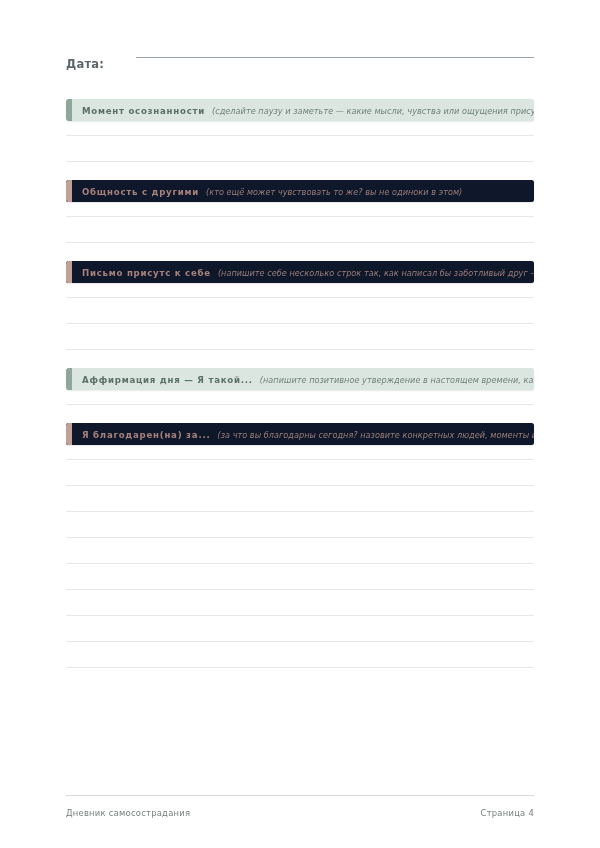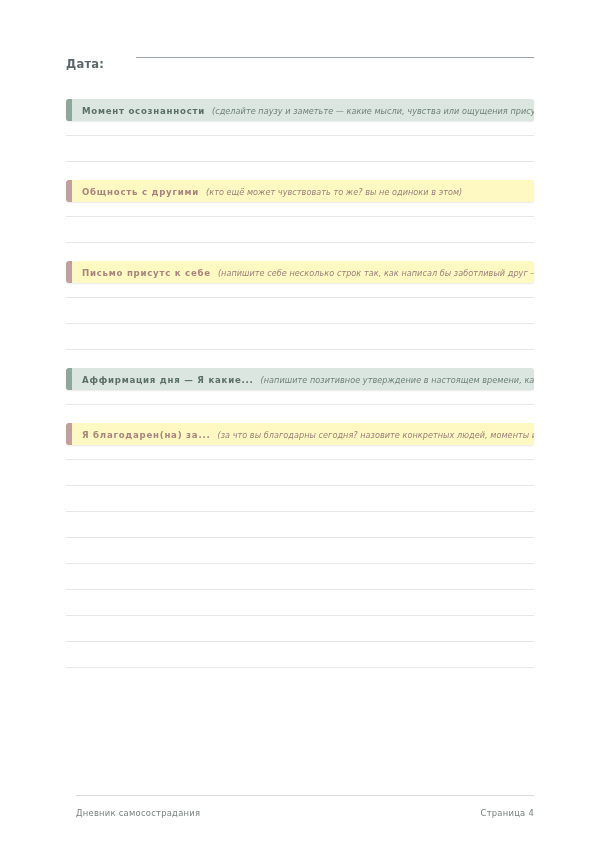--- a/index.html
+++ b/index.html
@@ -89,42 +89,42 @@
     margin-left: 7px;
   }
 
   
   .band.green { background: #dce6e0; }
   .band.green .accent { background: #8fa79a; }
   .band.green .band-title { color: #5a6f66; }
   .band.green .band-hint { color: #6d8178; }
 
   
-  .band.rose { background: #fef9c3; }
+  .band.rose { background: #0f172a; }
   .band.rose .accent { background: #c2a09a; }
   .band.rose .band-title { color: #a8837d; }
   .band.rose .band-hint { color: #9c7e79; }
 
   
   .lines {
     margin-top: 0;
   }
   .rule {
     height: 1px;
     background: #e7e7e7;
     margin-top: 25px;
   }
   .rule:first-child {
     margin-top: 14px;
   }
 
   
   .footer {
     position: absolute;
-    left: 76px;
+    left: 66px;
     right: 66px;
     bottom: 30px;
   }
   .footer-rule {
     height: 1px;
     background: #d8dada;
     margin-bottom: 12px;
   }
   .footer-row {
     display: flex;
@@ -175,21 +175,21 @@
         </div>
         <div class="lines">
           <div class="rule"></div>
           <div class="rule"></div>
           <div class="rule"></div>
         </div>
       </div>
       <div class="section">
         <div class="band green">
           <span class="accent"></span>
-          <div class="band-text"><span class="band-title">Аффирмация дня — Я какие...</span><span class="band-hint">(напишите позитивное утверждение в настоящем времени, как буд...</span></div>
+          <div class="band-text"><span class="band-title">Аффирмация дня — Я такой...</span><span class="band-hint">(напишите позитивное утверждение в настоящем времени, как буд...</span></div>
         </div>
         <div class="lines">
           <div class="rule"></div>
         </div>
       </div>
       <div class="section">
         <div class="band rose">
           <span class="accent"></span>
           <div class="band-text"><span class="band-title">Я благодарен(на) за...</span><span class="band-hint">(за что вы благодарны сегодня? назовите конкретных людей, моменты или...</span></div>
         </div>

